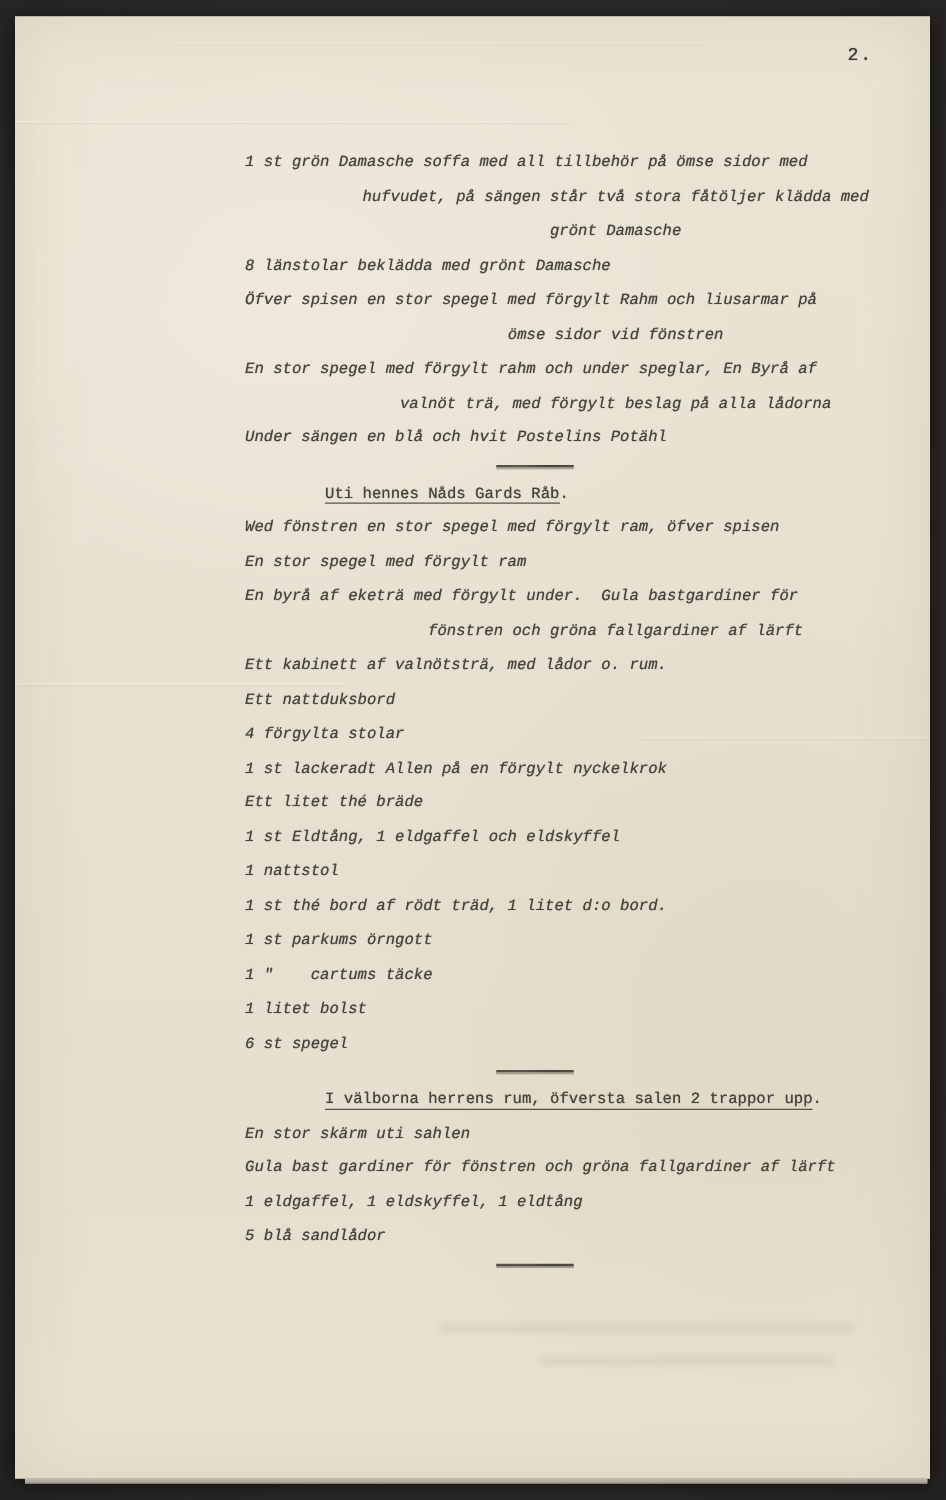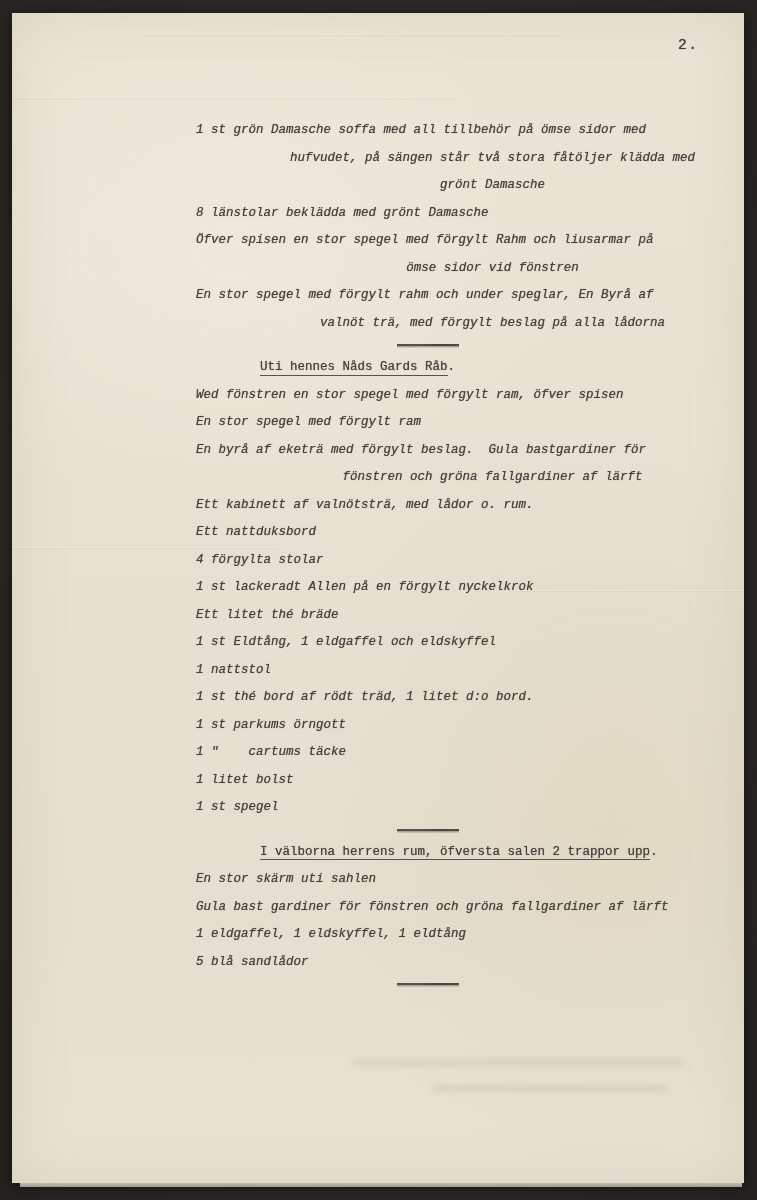--- a/index.html
+++ b/index.html
@@ -99,40 +99,41 @@
     <div class="page-number">2.</div>
     <div class="content">
         <div class="line">1 st grön Damasche soffa med all tillbehör på ömse sidor med</div>
         <div class="line indent">hufvudet, på sängen står två stora fåtöljer klädda med</div>
         <div class="line indent">grönt Damasche</div>
         <div class="line">8 länstolar beklädda med grönt Damasche</div>
         <div class="line">Öfver spisen en stor spegel med förgylt Rahm och liusarmar på</div>
         <div class="line indent">ömse sidor vid fönstren</div>
         <div class="line">En stor spegel med förgylt rahm och under speglar, En Byrå af</div>
         <div class="line indent">valnöt trä, med förgylt beslag på alla lådorna</div>
+        <div class="line">Under sängen en blå och hvit Postelins Potähl</div>
         <div class="divider-row">
           <span class="divider-rule"></span>
         </div>
         <div class="heading"><span class="u">Uti hennes Nåds Gards Råb</span><span>.</span></div>
         <div class="line">Wed fönstren en stor spegel med förgylt ram, öfver spisen</div>
         <div class="line">En stor spegel med förgylt ram</div>
-        <div class="line">En byrå af eketrä med förgylt beslag.  Gula bastgardiner för</div>
+        <div class="line">En byrå af eketrä med förgylt under.  Gula bastgardiner för</div>
         <div class="line indent">fönstren och gröna fallgardiner af lärft</div>
         <div class="line">Ett kabinett af valnötsträ, med lådor o. rum.</div>
         <div class="line">Ett nattduksbord</div>
         <div class="line">4 förgylta stolar</div>
         <div class="line">1 st lackeradt Allen på en förgylt nyckelkrok</div>
         <div class="line">Ett litet thé bräde</div>
         <div class="line">1 st Eldtång, 1 eldgaffel och eldskyffel</div>
         <div class="line">1 nattstol</div>
         <div class="line">1 st thé bord af rödt träd, 1 litet d:o bord.</div>
         <div class="line">1 st parkums örngott</div>
         <div class="line">1 "    cartums täcke</div>
         <div class="line">1 litet bolst</div>
-        <div class="line">1 st spegel</div>
+        <div class="line">6 st spegel</div>
         <div class="divider-row">
           <span class="divider-rule"></span>
         </div>
         <div class="heading"><span class="u">I välborna herrens rum, öfversta salen 2 trappor upp</span><span>.</span></div>
         <div class="line">En stor skärm uti sahlen</div>
         <div class="line">Gula bast gardiner för fönstren och gröna fallgardiner af lärft</div>
         <div class="line">1 eldgaffel, 1 eldskyffel, 1 eldtång</div>
         <div class="line">5 blå sandlådor</div>
         <div class="divider-row">
           <span class="divider-rule"></span>

